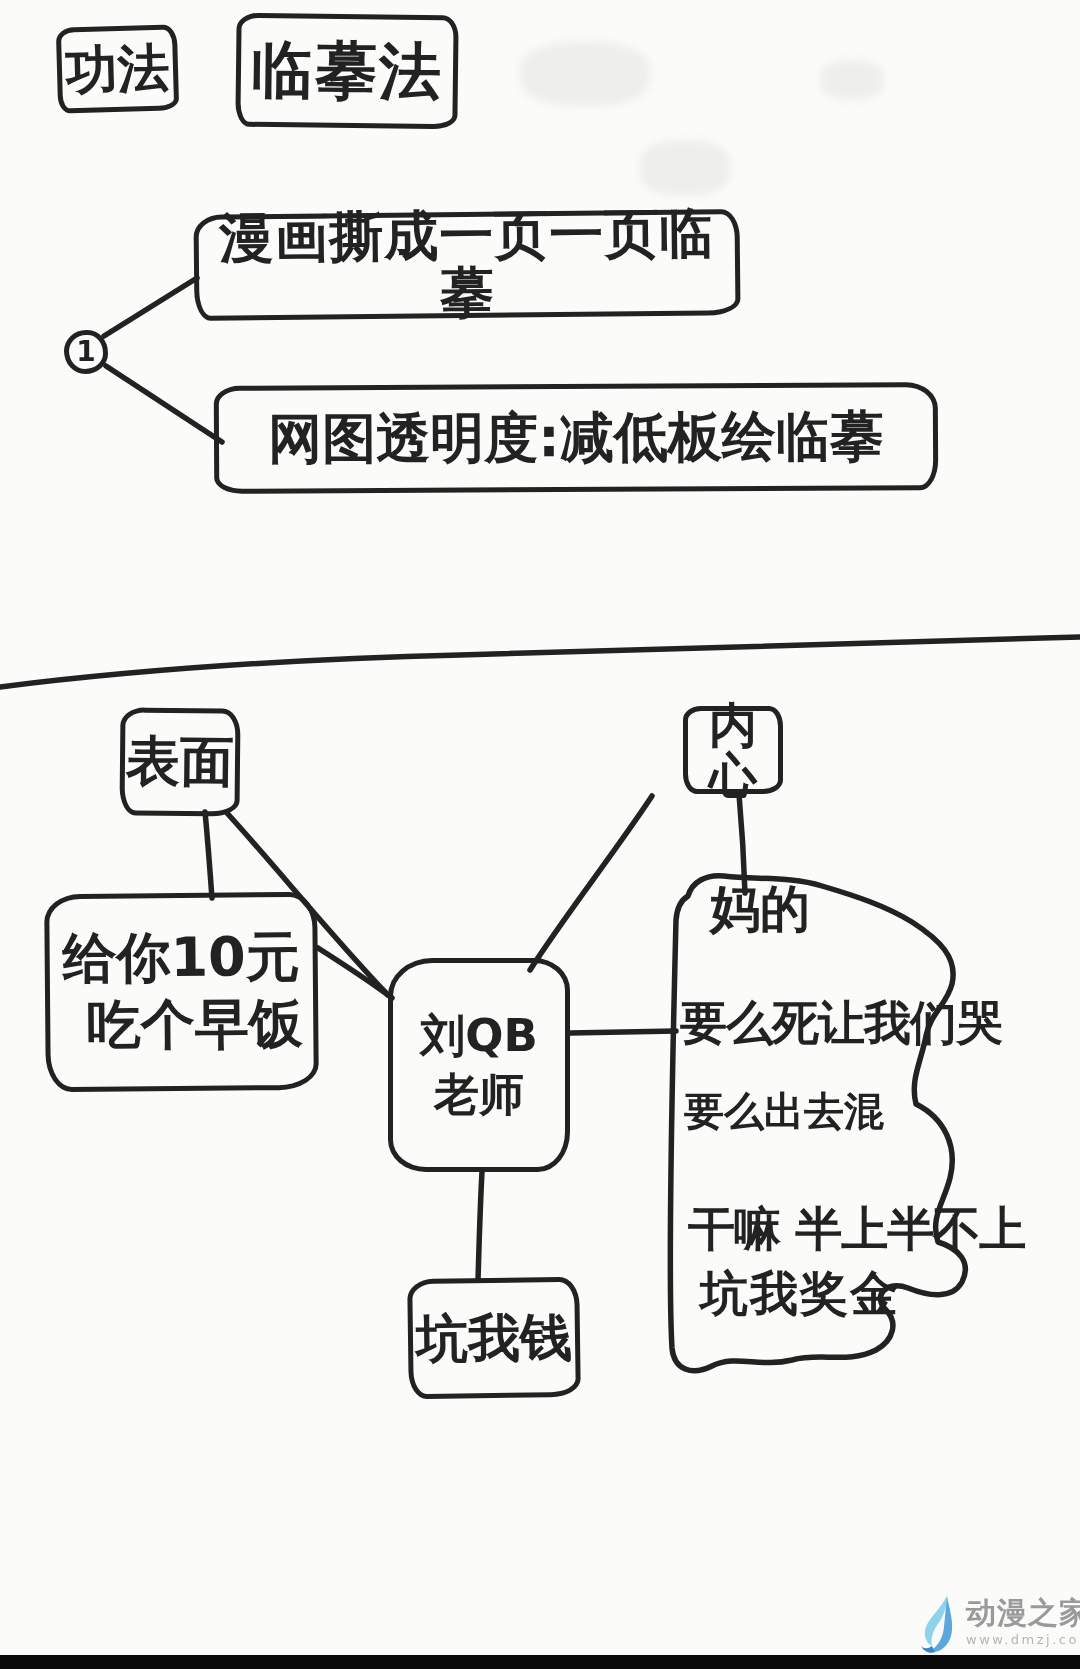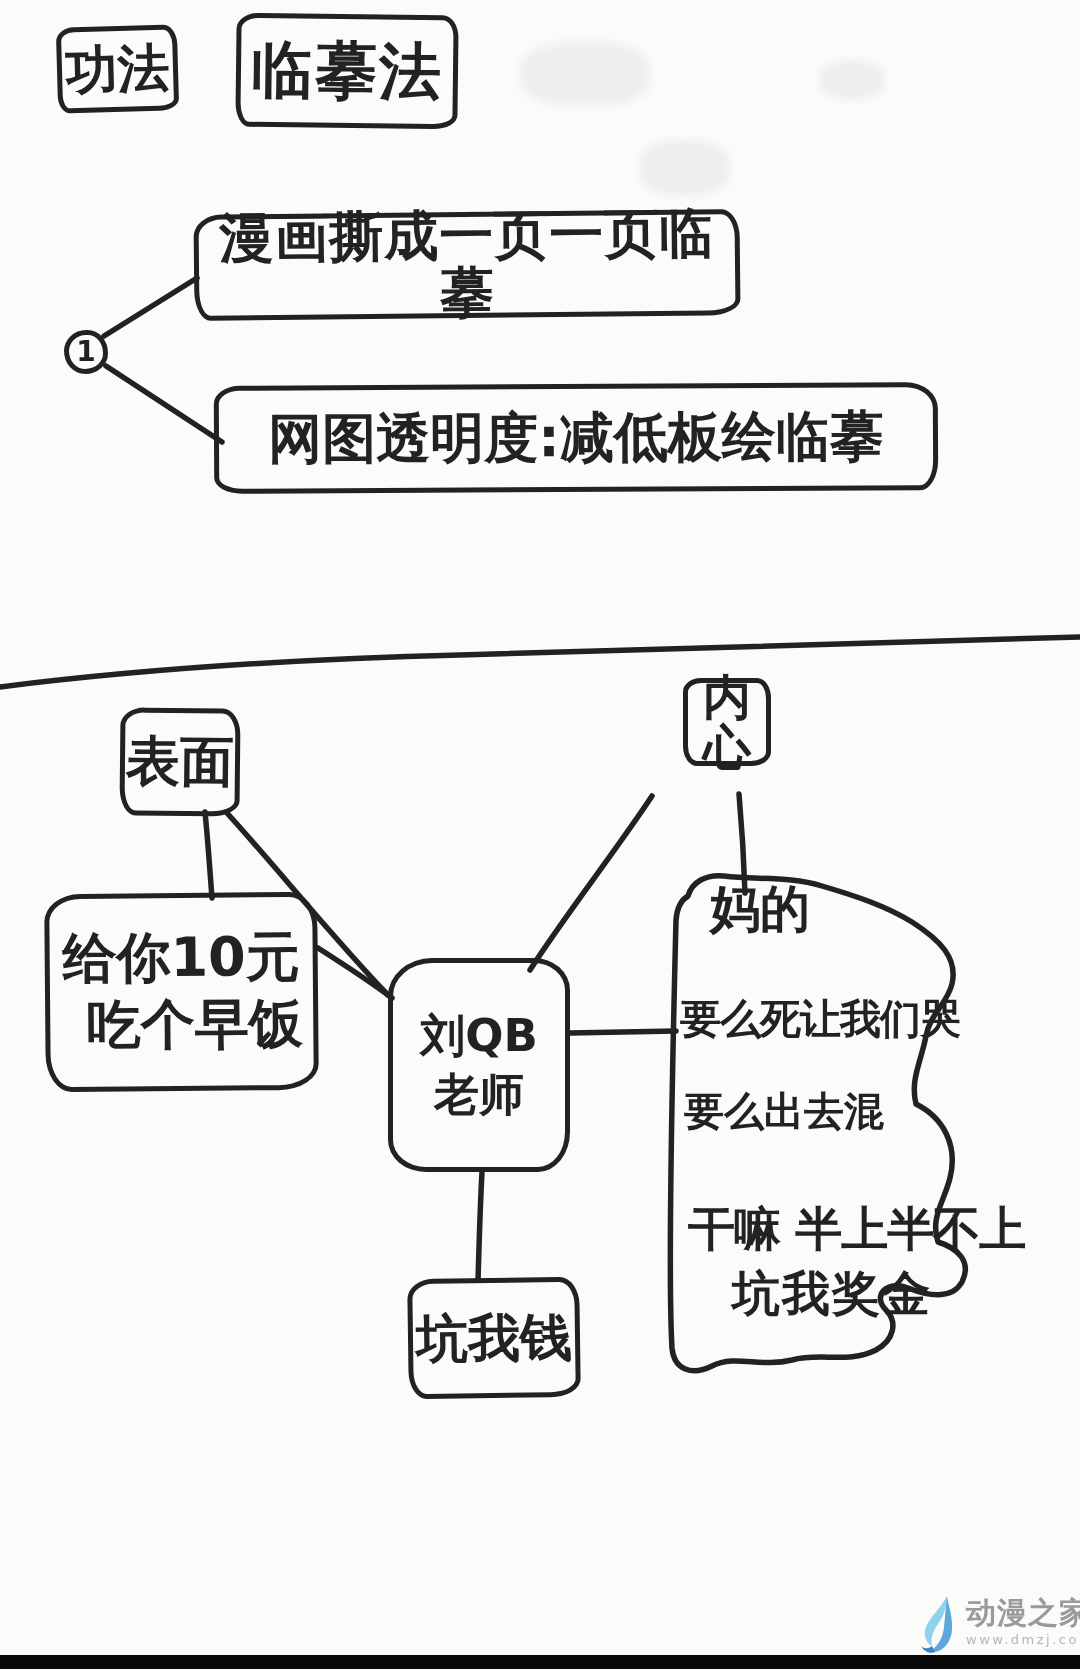--- a/index.html
+++ b/index.html
@@ -26,36 +26,36 @@
   #box-linmofa{left:236px;top:14px;width:222px;height:114px;font-size:62px;
     border-radius:22px 16px 24px 14px/16px 22px 14px 24px;transform:rotate(0.7deg);letter-spacing:2px;}
   #branch1{left:194px;top:212px;width:546px;height:106px;font-size:54px;
     border-radius:28px 18px 32px 16px/22px 28px 16px 30px;transform:rotate(-0.6deg);letter-spacing:1px;}
   #branch2{left:214px;top:384px;width:724px;height:108px;font-size:54px;
     border-radius:26px 32px 18px 28px/18px 26px 30px 16px;transform:rotate(-0.3deg);}
   #node-number{left:64px;top:330px;width:44px;height:44px;font-size:28px;
     border-radius:50% 46% 52% 48%/48% 52% 46% 52%;border-width:5px;}
   #node-surface{left:120px;top:708px;width:120px;height:108px;font-size:54px;
     border-radius:24px 18px 28px 16px/18px 26px 16px 28px;transform:rotate(0.6deg);}
-  #node-inner{left:683px;top:678px;width:88px;height:88px;font-size:48px;
+  #node-inner{left:683px;top:706px;width:100px;height:88px;font-size:48px;
     border-radius:18px 14px 20px 14px/14px 20px 14px 20px;}
   #node-breakfast{left:45px;top:893px;width:273px;height:198px;font-size:54px;
     border-radius:36px 28px 40px 26px/28px 36px 26px 38px;transform:rotate(-0.5deg);gap:10px;}
   #node-breakfast .l2{padding-left:26px;}
   #node-teacher{left:388px;top:958px;width:182px;height:214px;font-size:45px;
     border-radius:44px 36px 32px 38px/38px 32px 40px 32px;gap:12px;}
   #node-money{left:408px;top:1278px;width:172px;height:120px;font-size:52px;
     border-radius:26px 20px 30px 18px/20px 28px 18px 28px;transform:rotate(-0.8deg);}
   
   .blob-line{position:absolute;font-weight:bold;color:var(--ink,#222);white-space:nowrap;}
   #bl1{left:710px;top:876px;font-size:50px;}
-  #bl2{left:680px;top:992px;font-size:41px;letter-spacing:-1px;}
+  #bl2{left:680px;top:992px;font-size:47px;letter-spacing:-1px;}
   #bl3{left:684px;top:1084px;font-size:40px;}
   #bl4{left:688px;top:1198px;font-size:47px;letter-spacing:-1px;}
-  #bl5{left:700px;top:1262px;font-size:48px;letter-spacing:2px;margin-left:32px;}
+  #bl5{left:700px;top:1262px;font-size:48px;letter-spacing:2px;}
   
   #ink-layer{position:absolute;left:0;top:0;width:1080px;height:1669px;pointer-events:none;}
   #ink-layer path{stroke:var(--ink,#222);stroke-width:5.5;fill:none;stroke-linecap:round;stroke-linejoin:round;}
   
   .smudge{position:absolute;background:rgba(150,150,150,0.12);filter:blur(4px);border-radius:40%;}
   #sm1{left:520px;top:42px;width:130px;height:64px;}
   #sm2{left:640px;top:140px;width:90px;height:56px;}
   #sm3{left:820px;top:60px;width:64px;height:40px;}
   
   #watermark{position:absolute;left:918px;top:1596px;display:flex;align-items:flex-start;}

